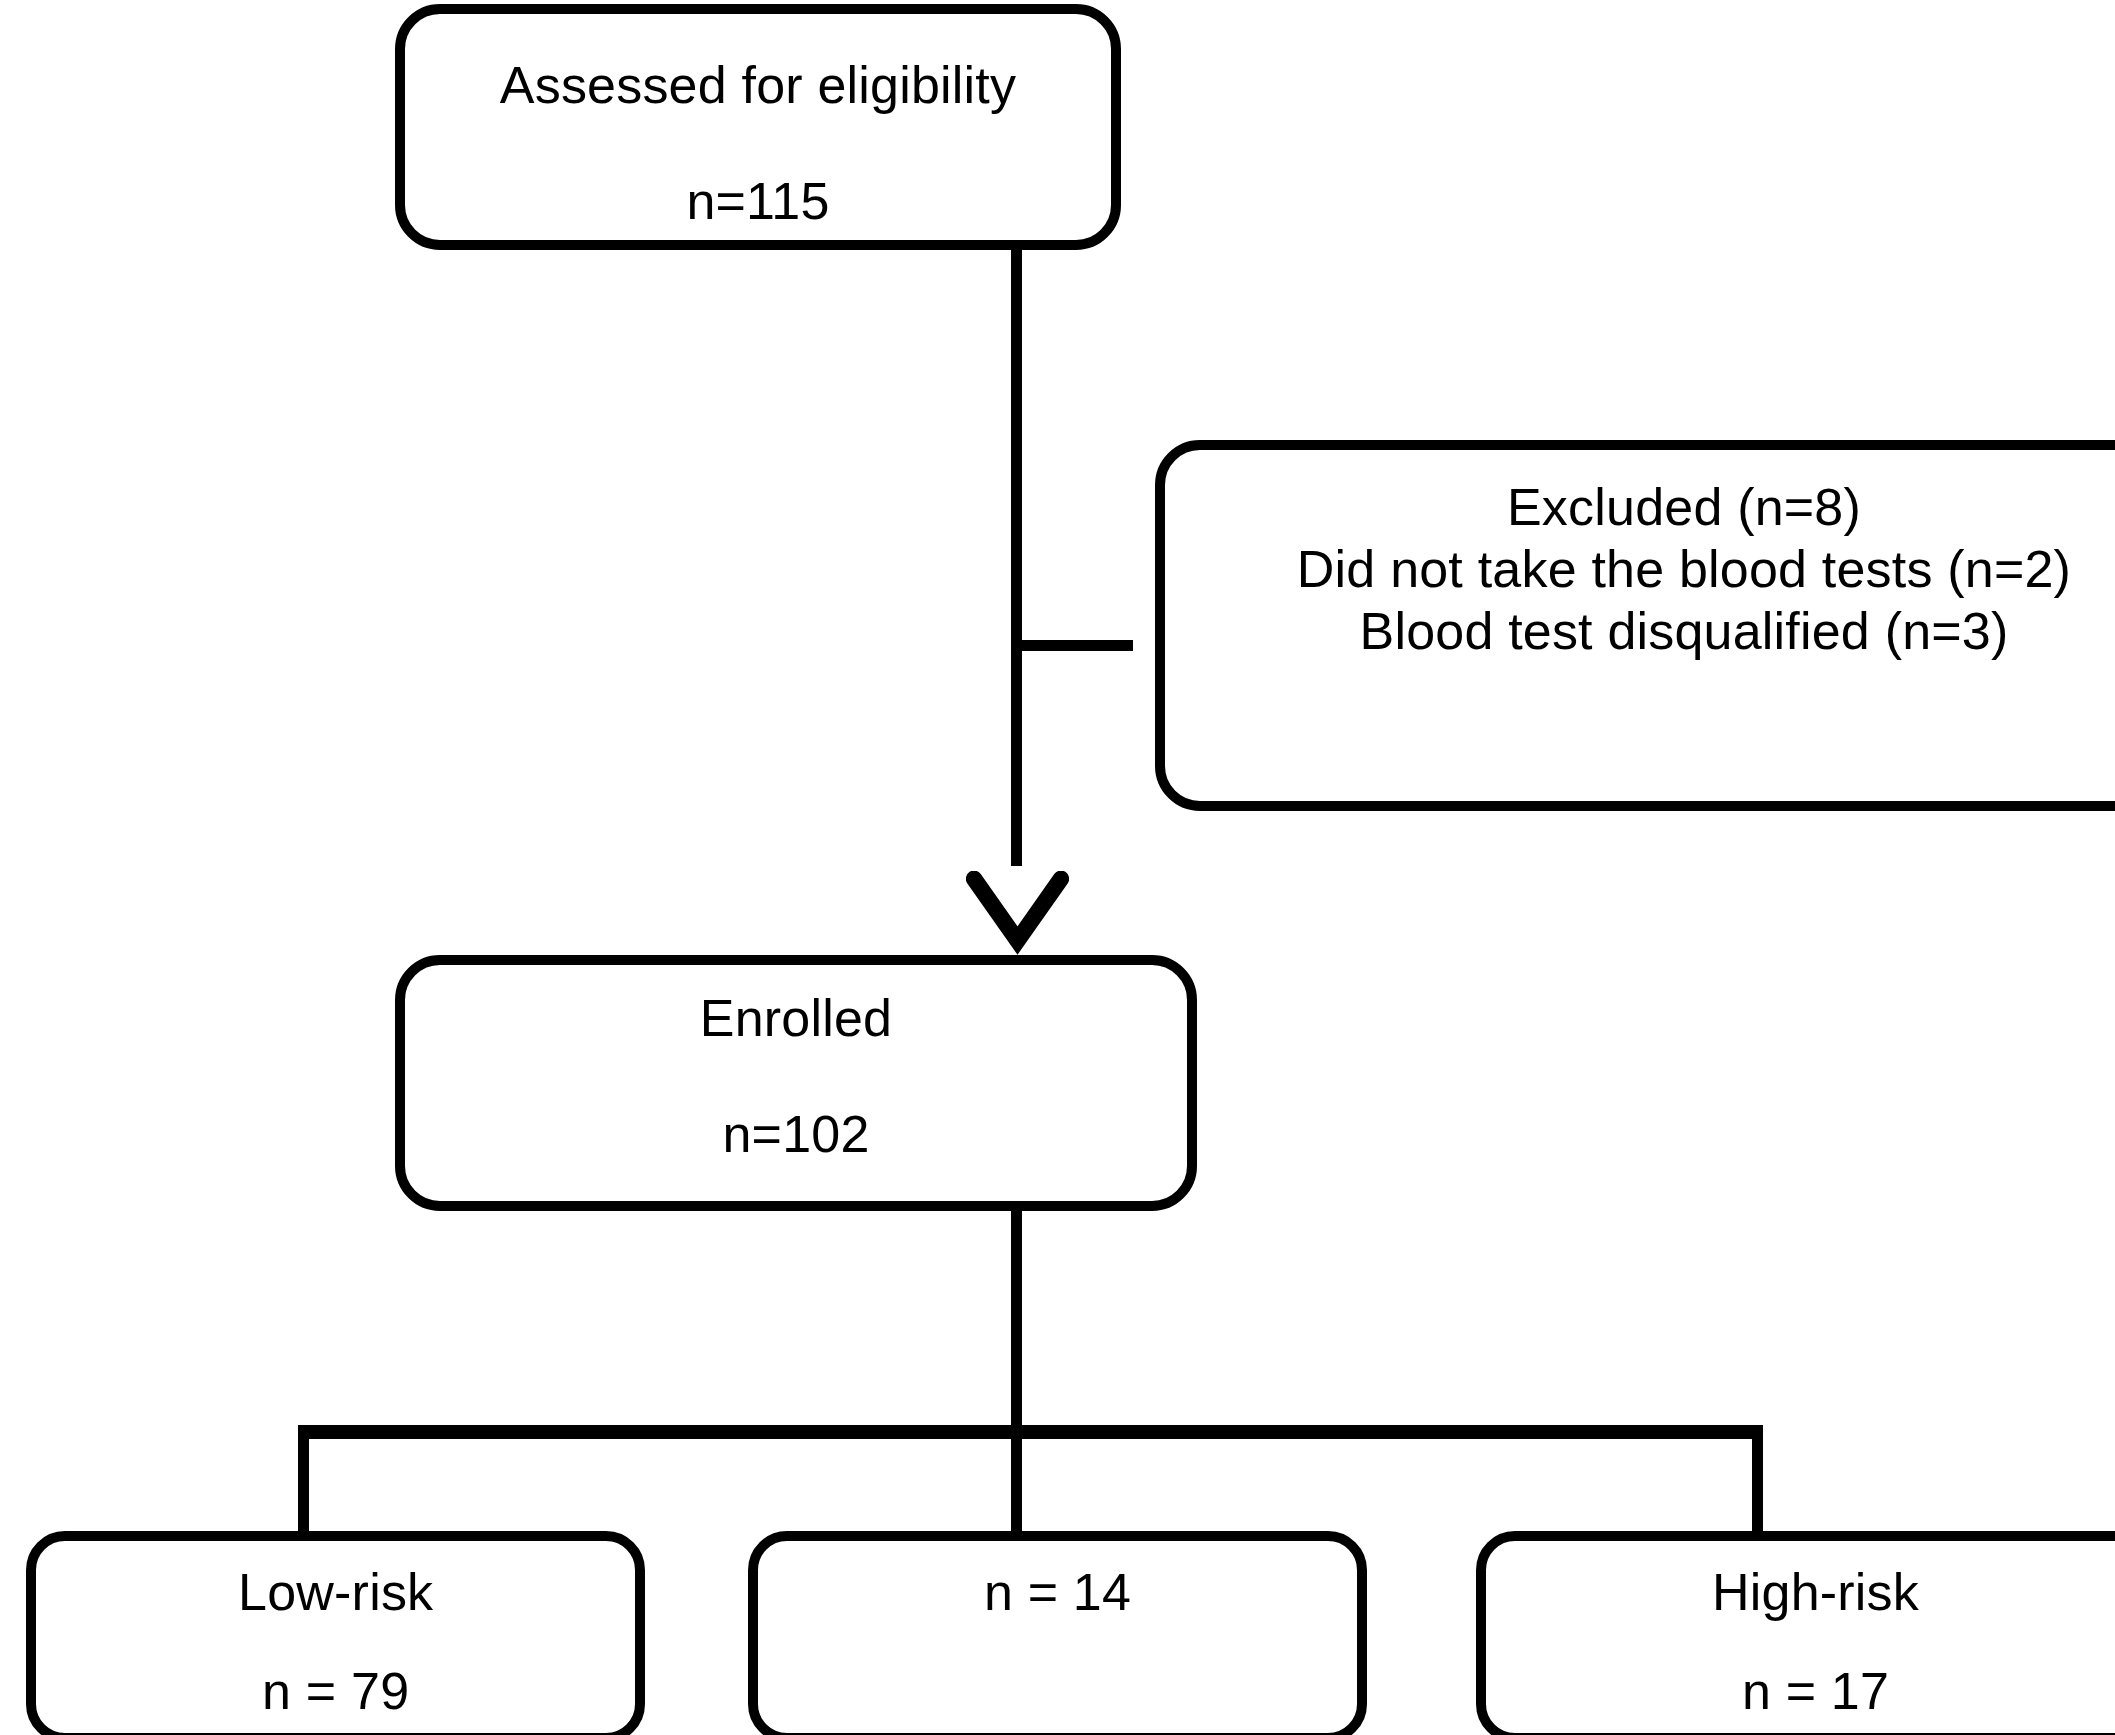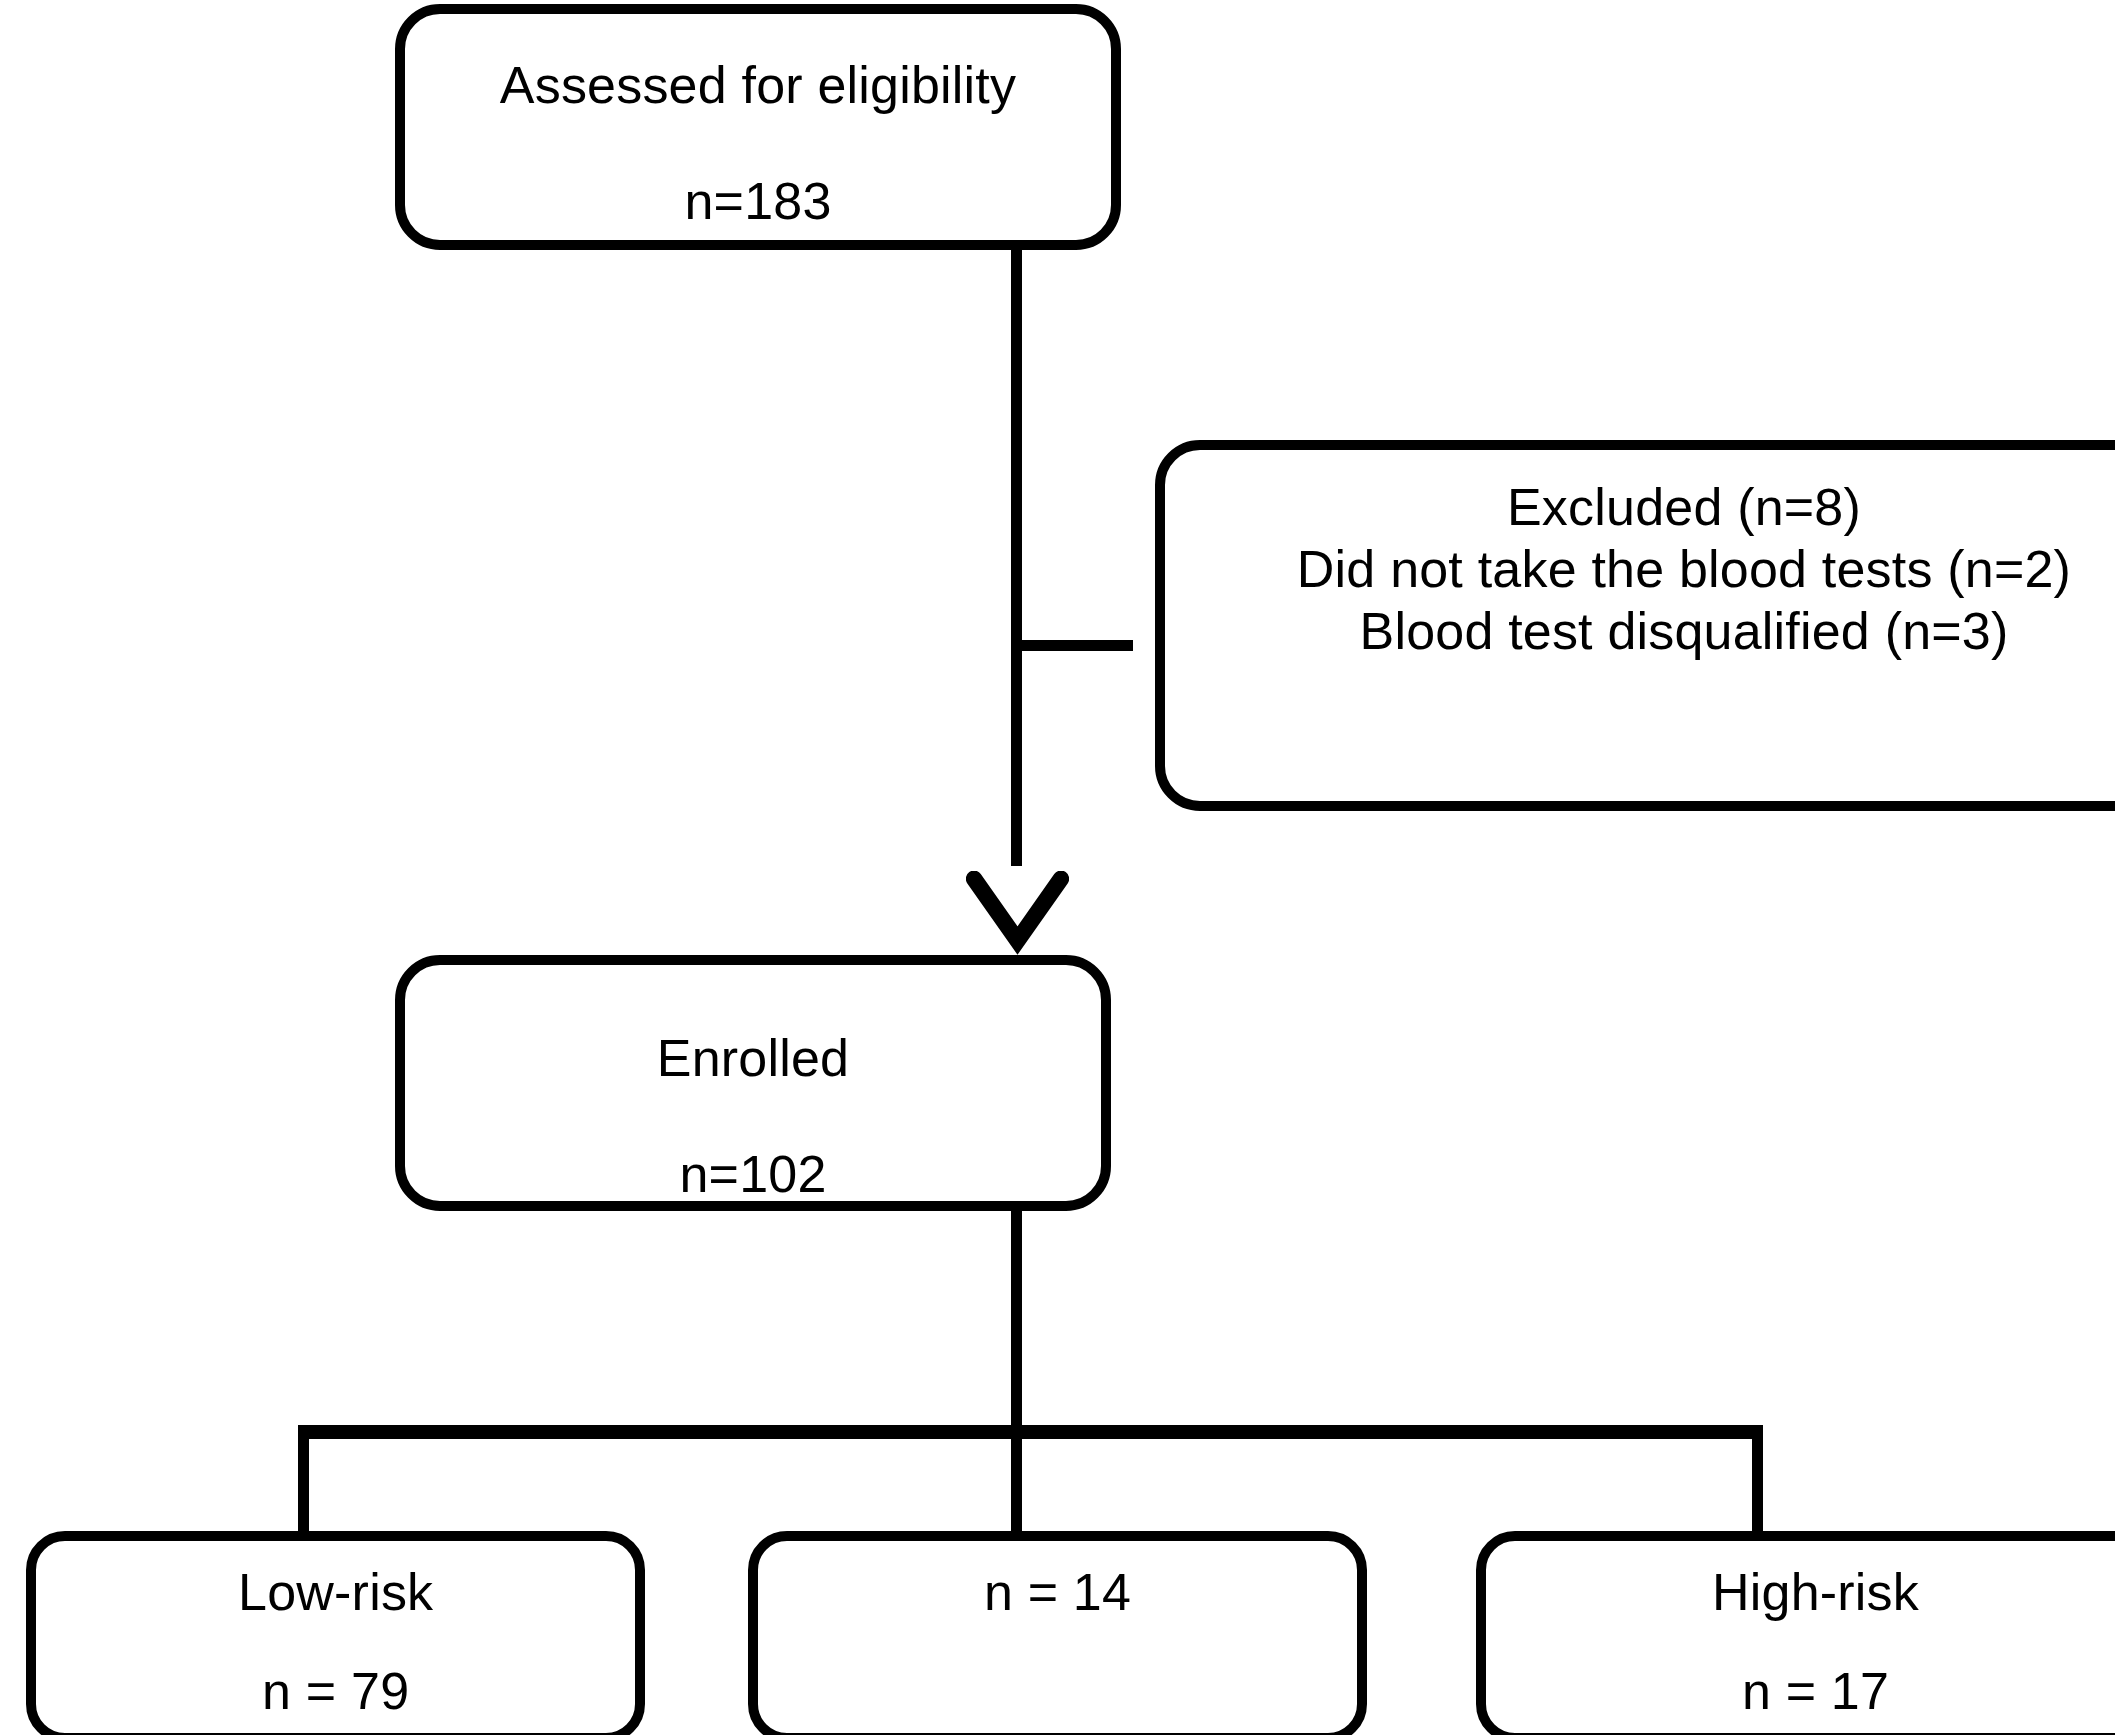--- a/index.html
+++ b/index.html
@@ -58,24 +58,24 @@
     padding-top: 29px;
   }
   #node-excluded .line {
     text-align: left;
     margin-bottom: 5.8px;
   }
 
   #node-enrolled {
     left: 363px;
     top: 955px;
-    width: 716px;
+    width: 802px;
     height: 256px;
-    justify-content: center;
-    padding-top: 66px;
+    justify-content: flex-start;
+    padding-top: 25px;
   }
   #node-enrolled .line.primary { margin-bottom: 60px; }
 
   .leaf {
     top: 1531px;
     height: 212px;
     border-radius: 39px;
     justify-content: flex-start;
     padding-top: 23px;
   }
@@ -126,21 +126,21 @@
   <div class="conn" id="conn-drop-low"></div>
   <div class="conn" id="conn-drop-med"></div>
   <div class="conn" id="conn-drop-high"></div>
 
   <svg id="arrowhead" viewBox="0 0 106 88">
     <path d="M 8 8 L 53 72 L 98 8" fill="none" stroke="#000000" stroke-width="17" stroke-linecap="round" stroke-linejoin="miter"></path>
   </svg>
 
   <div class="node" id="node-assessed">
     <span class="line primary">Assessed for eligibility</span>
-    <span class="line">n=183</span>
+    <span class="line">n=115</span>
   </div>
 
   <div class="node" id="node-excluded">
     <span class="line">Excluded (n=8)</span>
     <span class="line">Did not take the blood tests (n=2)</span>
     <span class="line">Blood test disqualified (n=3)</span>
   </div>
 
   <div class="node" id="node-enrolled">
     <span class="line primary">Enrolled</span>

